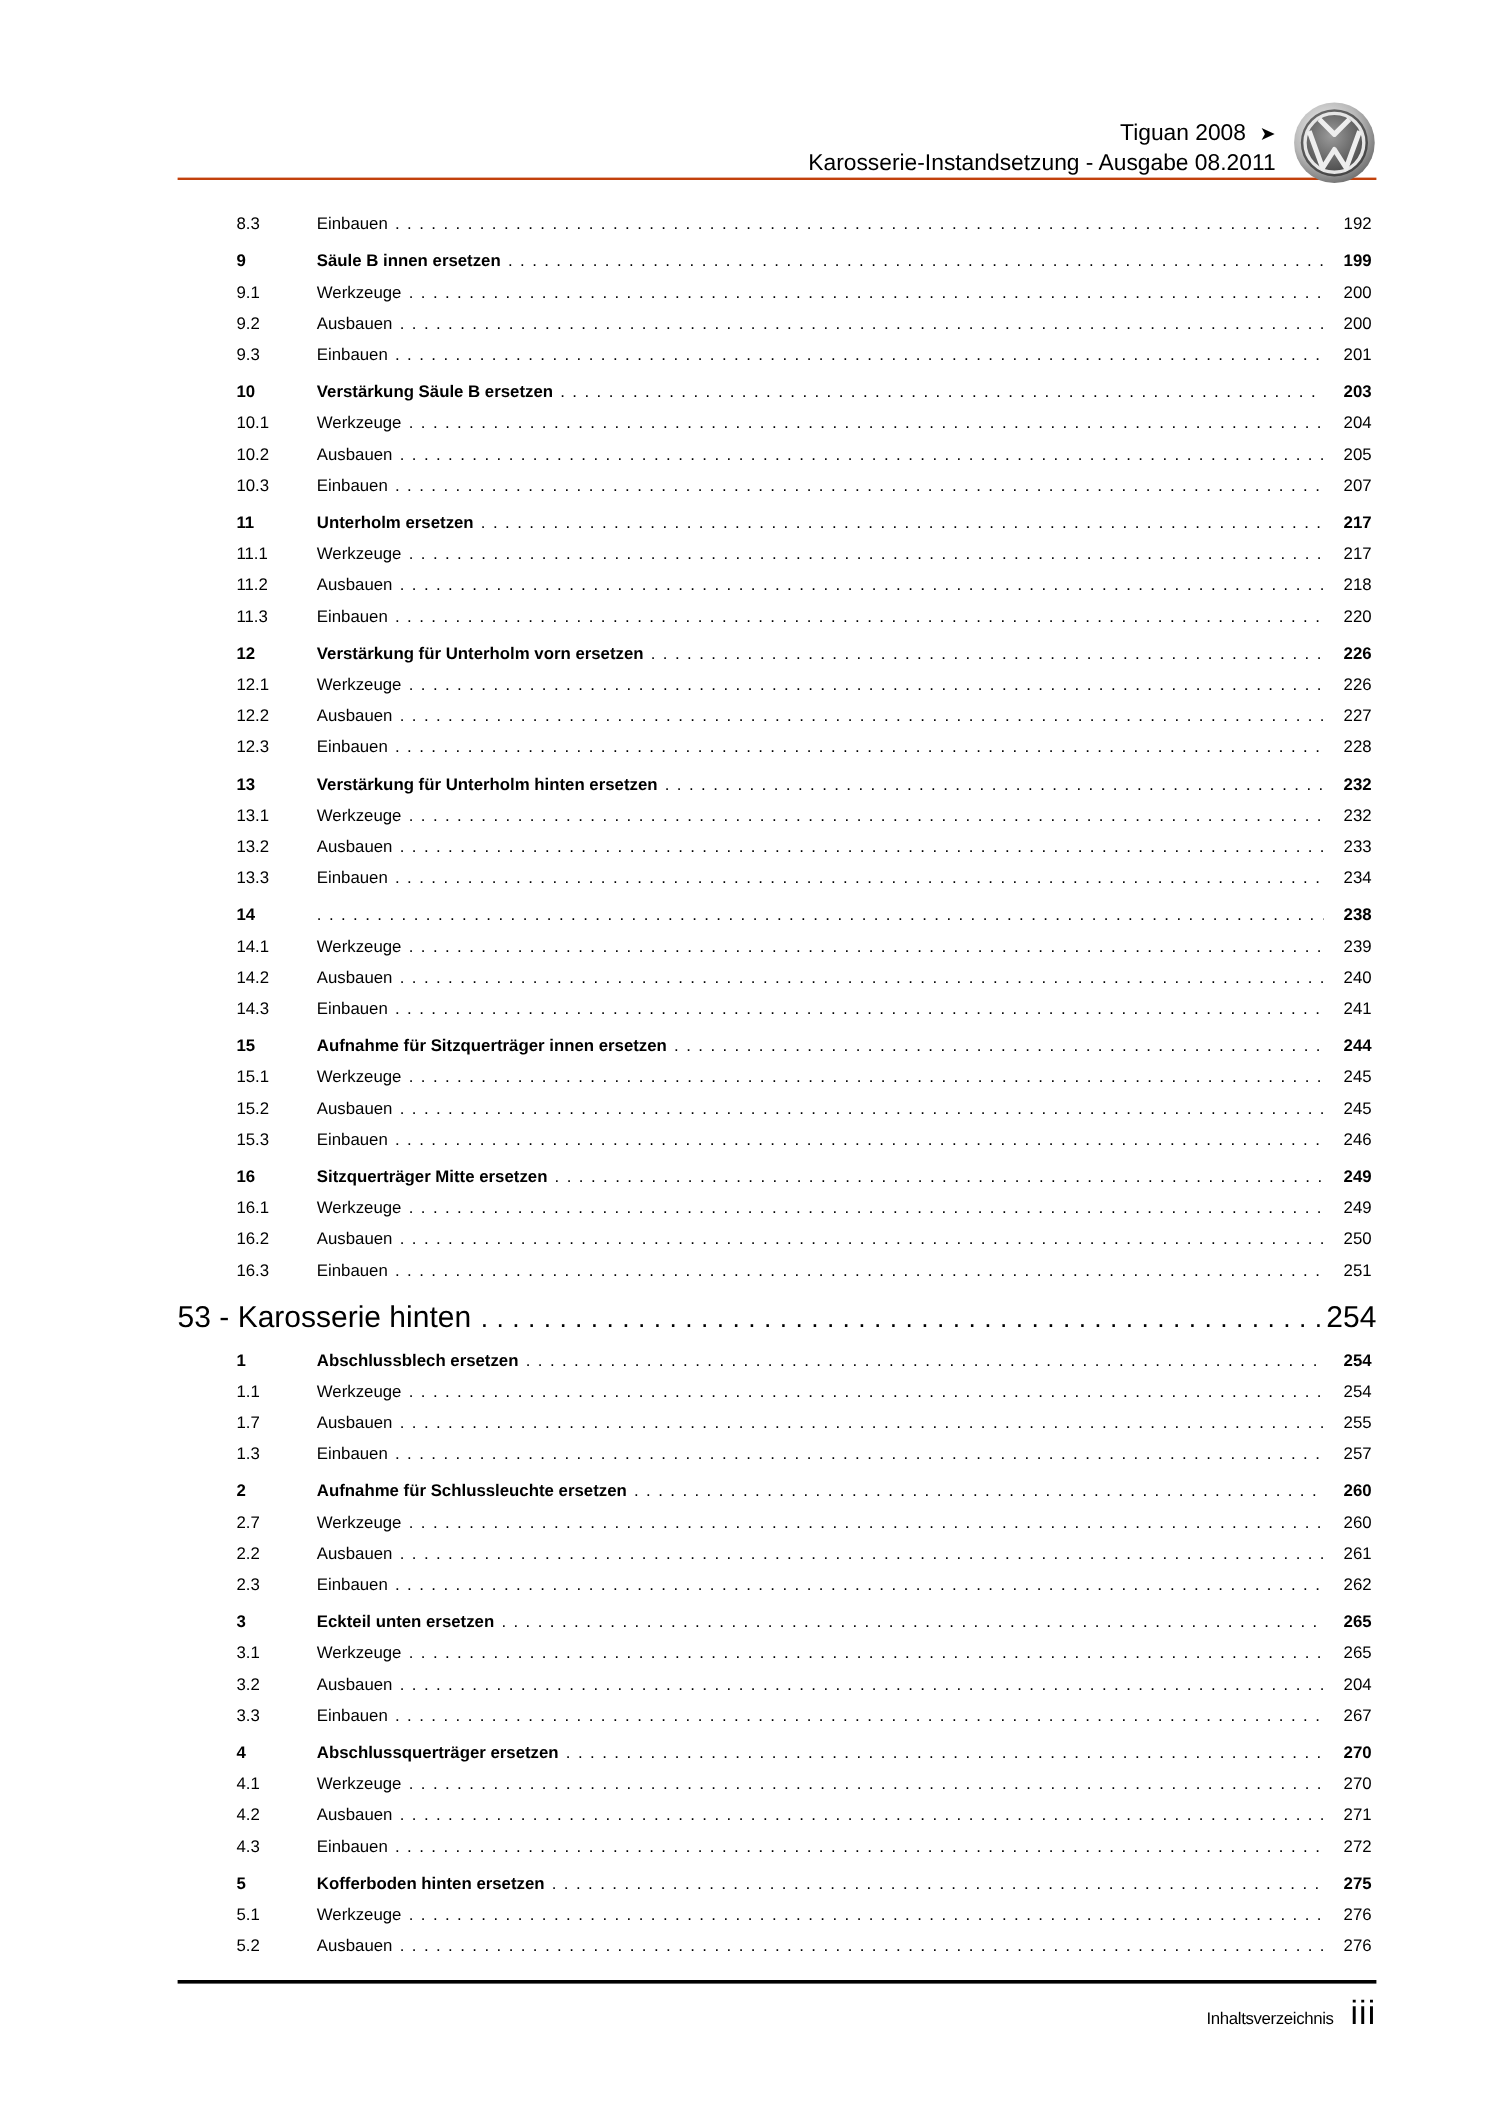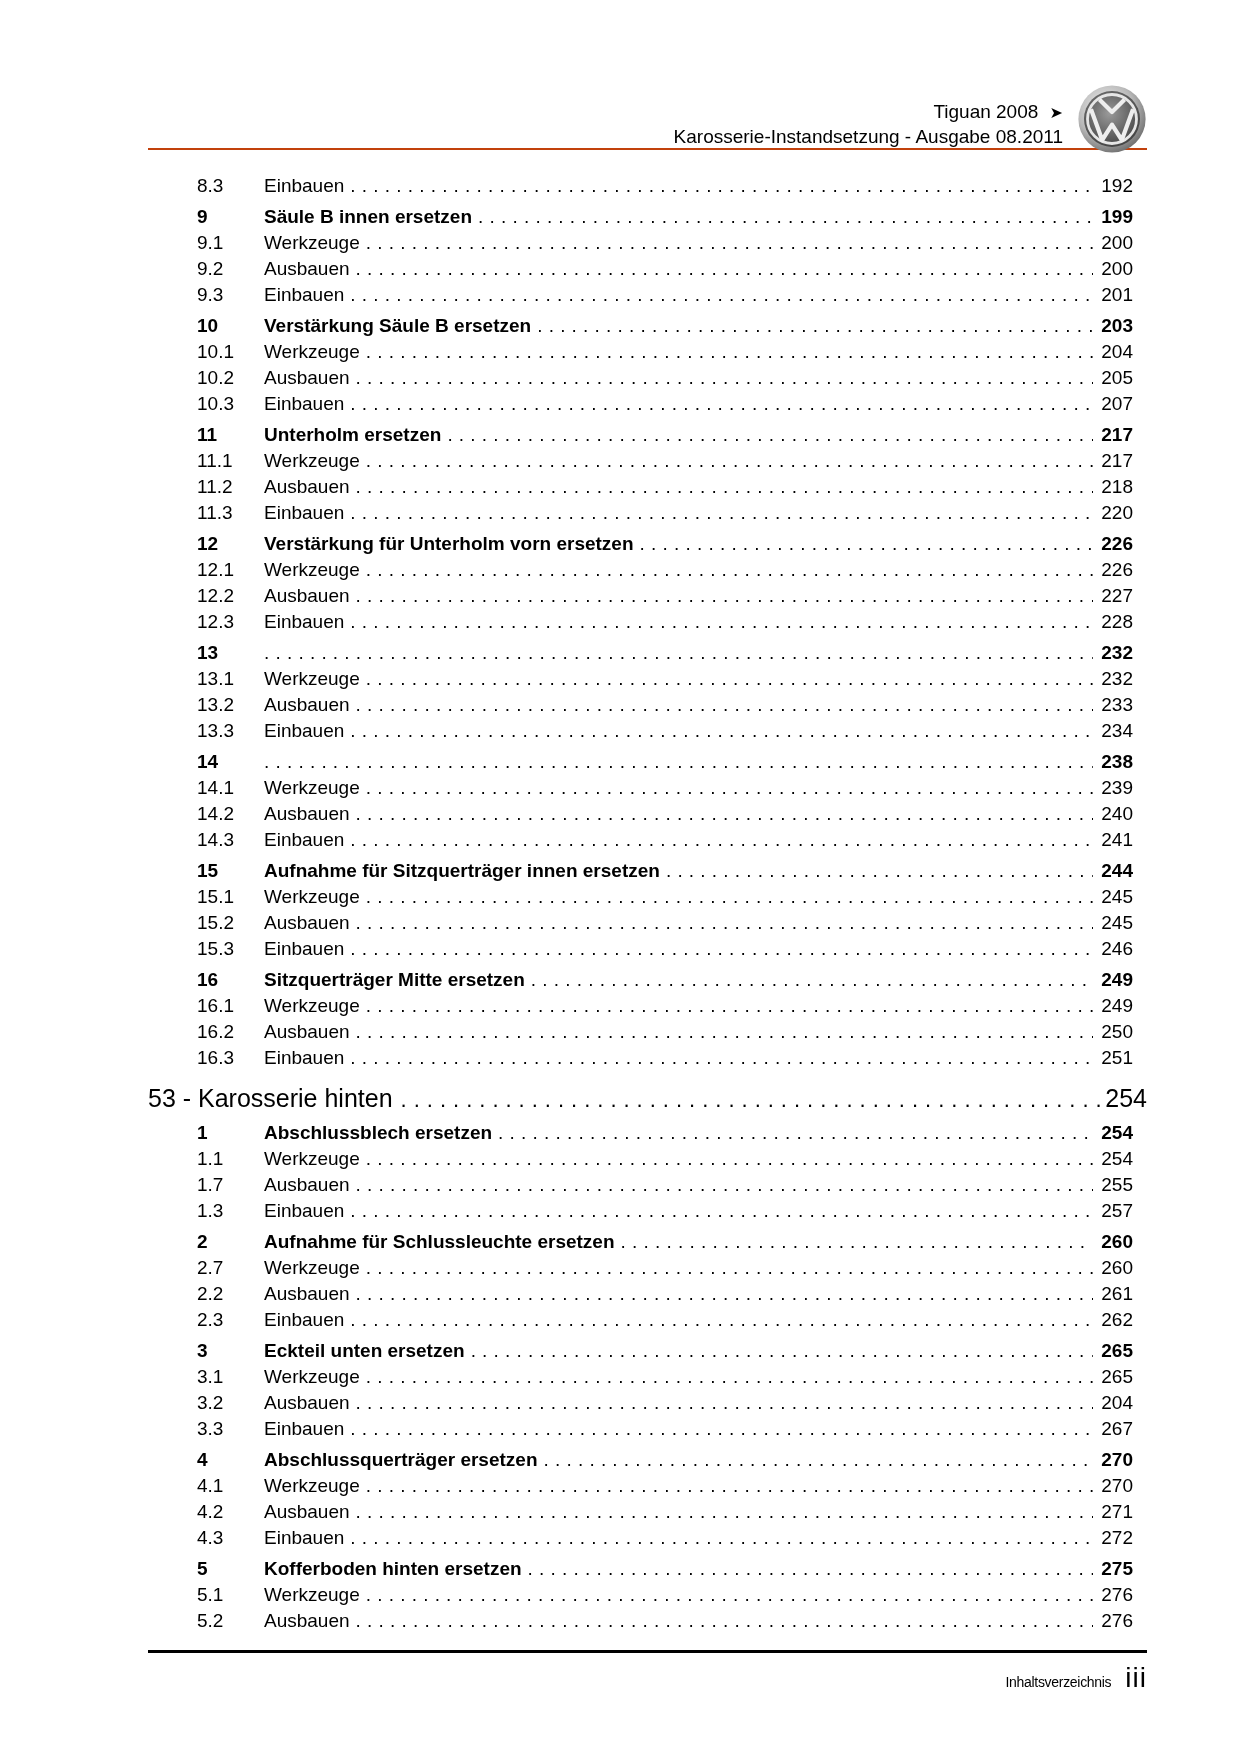--- a/index.html
+++ b/index.html
@@ -17,26 +17,26 @@
     }
     .header-title .arrow { margin-left: 6px; font-size: 16px; }
     .vw-logo {
       position: absolute; right: 0; top: -12px; width: 70px; height: 70px;
     }
     .toc {
       position: absolute; left: 148px; top: 173px; width: 999px;
     }
     .row {
       position: relative; height: 26px; display: flex; align-items: baseline;
-      font-size: 19px; line-height: 26px; text-decoration: underline;
+      font-size: 14px; line-height: 26px; text-decoration: underline;
     }
     .row.major { margin-top: 5px; font-weight: bold; }
     .row .num { position: absolute; left: 49px; width: 66px; }
     .row .title-wrap {
-      position: absolute; left: 116px; right: 14px; display: flex; align-items: center;
+      position: absolute; left: 116px; right: 4px; display: flex; align-items: center;
     }
     .row .title { white-space: nowrap; padding-right: 6px; background: #fff; }
     .row .leader {
       flex: 1; overflow: hidden; white-space: nowrap; letter-spacing: 6.2px;
       font-weight: normal; color: #000;
     }
     .row .page { padding-left: 4px; min-width: 36px; text-align: right; }
     .chapter {
       position: relative; height: 34px; display: flex; align-items: baseline;
       font-size: 25px; line-height: 34px; margin-top: 10px; margin-bottom: 0px;
@@ -219,20 +219,21 @@
       <span class="num">12.3</span>
       <span class="title-wrap">
         <span class="title">Einbauen</span>
         <span class="leader">........................................................................................................................................................................................................</span>
         <span class="page">228</span>
       </span>
     </div>
     <div class="row major">
       <span class="num">13</span>
       <span class="title-wrap">
+        <span class="title">Verstärkung für Unterholm hinten ersetzen</span>
         <span class="leader">........................................................................................................................................................................................................</span>
         <span class="page">232</span>
       </span>
     </div>
     <div class="row">
       <span class="num">13.1</span>
       <span class="title-wrap">
         <span class="title">Werkzeuge</span>
         <span class="leader">........................................................................................................................................................................................................</span>
         <span class="page">232</span>

